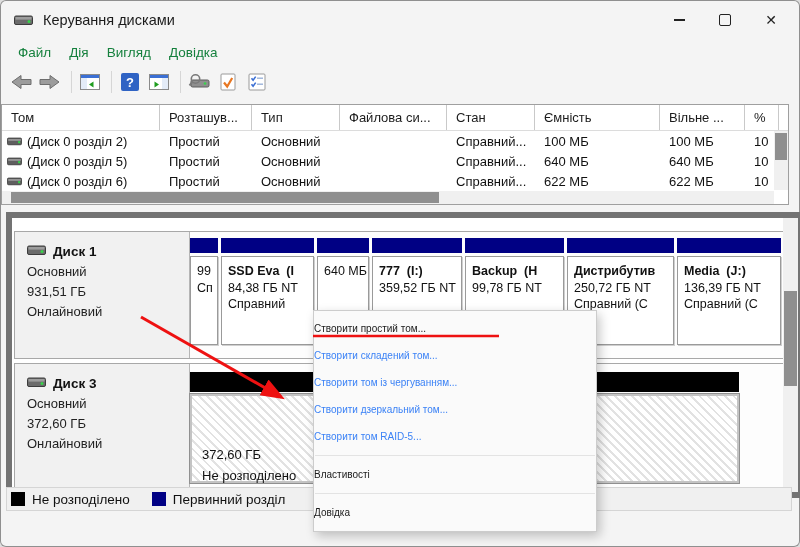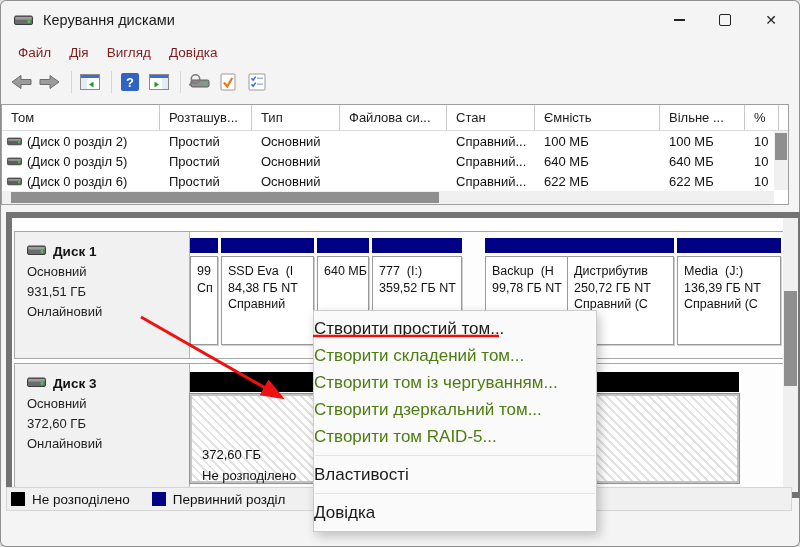--- a/index.html
+++ b/index.html
@@ -14,21 +14,21 @@
   .titlebar{position:absolute;top:0;left:0;right:0;height:40px;display:flex;align-items:center;}
   .app-icon{margin-left:14px;display:flex;}
   .title-text{margin-left:10px;font-size:14.5px;color:#1b1b1b;white-space:nowrap;}
   .win-controls{position:absolute;right:6px;top:0;height:40px;display:flex;}
   .win-btn{width:46px;height:40px;display:flex;align-items:center;justify-content:center;}
   .glyph-min{width:11px;height:1.4px;background:#222;}
   .glyph-max{width:10px;height:10px;border:1.4px solid #222;border-radius:2px;}
   .glyph-close{font-size:14px;color:#222;line-height:1;}
   
   .menubar{position:absolute;top:40px;left:0;right:0;height:25px;display:flex;align-items:center;padding-left:9px;}
-  .menu-item{padding:3px 9px;font-size:13.5px;color:#7f1d1d;white-space:nowrap;}
+  .menu-item{padding:3px 9px;font-size:13.5px;color:#15803d;white-space:nowrap;}
   
   .toolbar{position:absolute;top:65px;left:0;right:0;height:33px;display:flex;align-items:center;padding-left:8px;}
   .tb-btn{width:26px;height:24px;display:flex;align-items:center;justify-content:center;margin-right:3px;}
   .tb-sep{width:1px;height:22px;background:#d6d6d6;margin:0 5px;}
   
   .volume-pane{position:absolute;left:1px;top:104px;width:786px;height:99px;background:#fff;border:1px solid #9f9f9f;overflow:hidden;}
   .vt-header{display:flex;height:25px;font-size:13px;color:#1b1b1b;background:#fff;border-bottom:1px solid #dcdcdc;}
   .vt-hcell{box-sizing:border-box;padding:5px 0 0 9px;border-right:1px solid #c9c9c9;white-space:nowrap;overflow:hidden;}
   .vt-row{display:flex;height:20px;font-size:13px;color:#111;align-items:center;}
   .vt-cell{box-sizing:border-box;padding-left:9px;white-space:nowrap;overflow:hidden;}
@@ -42,39 +42,39 @@
   
   .graph-pane{position:absolute;left:6px;top:212px;width:786px;height:274px;background:#fff;border:6px solid #737373;overflow:hidden;}
   .disk-row{position:absolute;left:2px;width:770px;height:126px;border:1px solid #a8a8a8;background:#fdfdfd;}
   .disk-label{position:absolute;left:0;top:0;bottom:0;width:175px;background:#f1f1f1;border-right:1px solid #b5b5b5;box-sizing:border-box;padding:12px 0 0 12px;}
   .dl-name{display:flex;align-items:center;gap:7px;font-size:13.5px;font-weight:bold;color:#111;}
   .dl-line{font-size:13px;color:#222;margin-top:5px;line-height:15px;white-space:nowrap;}
   .partition{position:absolute;top:0;bottom:8px;}
   .pbar{position:absolute;top:6px;left:0;right:0;height:15px;background:#000084;}
   .pbox{position:absolute;top:24px;left:0;right:0;bottom:5px;background:#fff;border:1px solid #9a9a9a;padding:6px 0 0 6px;overflow:hidden;box-shadow:1px 1px 0 #cfcfcf;}
   .pl{font-size:12.5px;line-height:16.5px;white-space:nowrap;color:#111;}
-  .pl.b{font-weight:normal;}
+  .pl.b{font-weight:bold;}
   .unalloc-bar{position:absolute;top:8px;height:20px;background:#000;}
   .unalloc-box{position:absolute;top:30px;bottom:6px;background:
       repeating-linear-gradient(45deg,#ffffff 0px,#ffffff 4px,#e2e2e2 4px,#e2e2e2 6px);
       border:2px solid #c4c4c4;outline:1px solid #909090;box-sizing:border-box;}
   .un-text{position:absolute;left:10px;top:48px;}
   .un-line{font-size:13px;line-height:21px;color:#111;white-space:nowrap;}
   .gp-vscroll{position:absolute;top:0;right:0;bottom:0;width:15px;background:#f0f0f0;}
   .gp-vthumb{position:absolute;left:1px;width:13px;top:73px;height:95px;background:#8f8f8f;}
   
   .legend{position:absolute;left:6px;top:487px;width:786px;height:24px;background:#f0f0f0;border:1px solid #d5d5d5;box-sizing:border-box;display:flex;align-items:center;padding-left:4px;}
   .sw{width:14px;height:14px;display:inline-block;margin-right:7px;}
   .sw-black{background:#000;}
   .sw-navy{background:#000084;}
   .legend-label{font-size:13.5px;color:#111;margin-right:22px;white-space:nowrap;}
   
   .ctx-menu{position:absolute;left:313px;top:310px;width:284px;height:222px;background:#fafafa;border:1px solid #cccccc;box-shadow:3px 4px 10px rgba(0,0,0,.22);z-index:50;box-sizing:border-box;padding-top:4px;}
-  .cm-item{height:27px;line-height:27px;font-size:17px;color:#1a1a1a;white-space:nowrap;}
-  .cm-item.disabled{color:#4d7c0f;}
+  .cm-item{height:27px;line-height:27px;font-size:10px;color:#1a1a1a;white-space:nowrap;}
+  .cm-item.disabled{color:#3b82f6;}
   .cm-sep{height:1px;background:#e3e3e3;margin:5px 1px;}
   
   .annotations{position:absolute;left:0;top:0;width:800px;height:547px;z-index:60;pointer-events:none;}
 </style>
 </head>
 <body>
 
 <div class="window">
 
   <div class="titlebar">
@@ -281,21 +281,21 @@
         </div>
       </div>
       <div class="partition" style="left:357px;width:90px;">
         <div class="pbar"></div>
         <div class="pbox">
           <div class="pl b">777&nbsp;&nbsp;(I:)</div>
           <div class="pl">359,52 ГБ NT</div>
           <div class="pl"></div>
         </div>
       </div>
-      <div class="partition" style="left:450px;width:99px;margin-left:20px;">
+      <div class="partition" style="left:450px;width:99px;">
         <div class="pbar"></div>
         <div class="pbox">
           <div class="pl b">Backup&nbsp;&nbsp;(H</div>
           <div class="pl">99,78 ГБ NT</div>
           <div class="pl"></div>
         </div>
       </div>
       <div class="partition" style="left:552px;width:107px;">
         <div class="pbar"></div>
         <div class="pbox">

